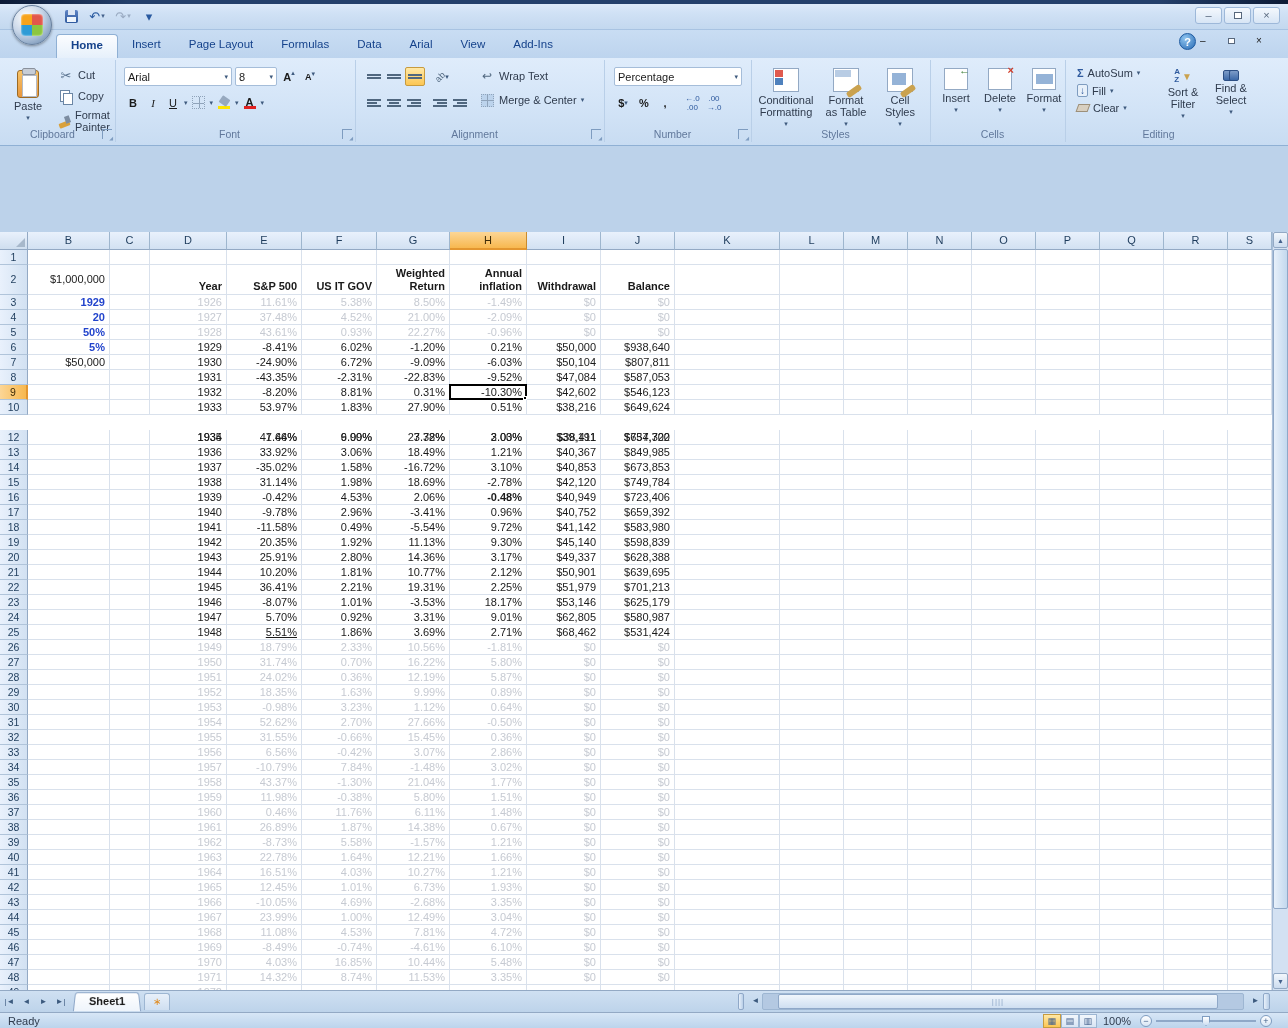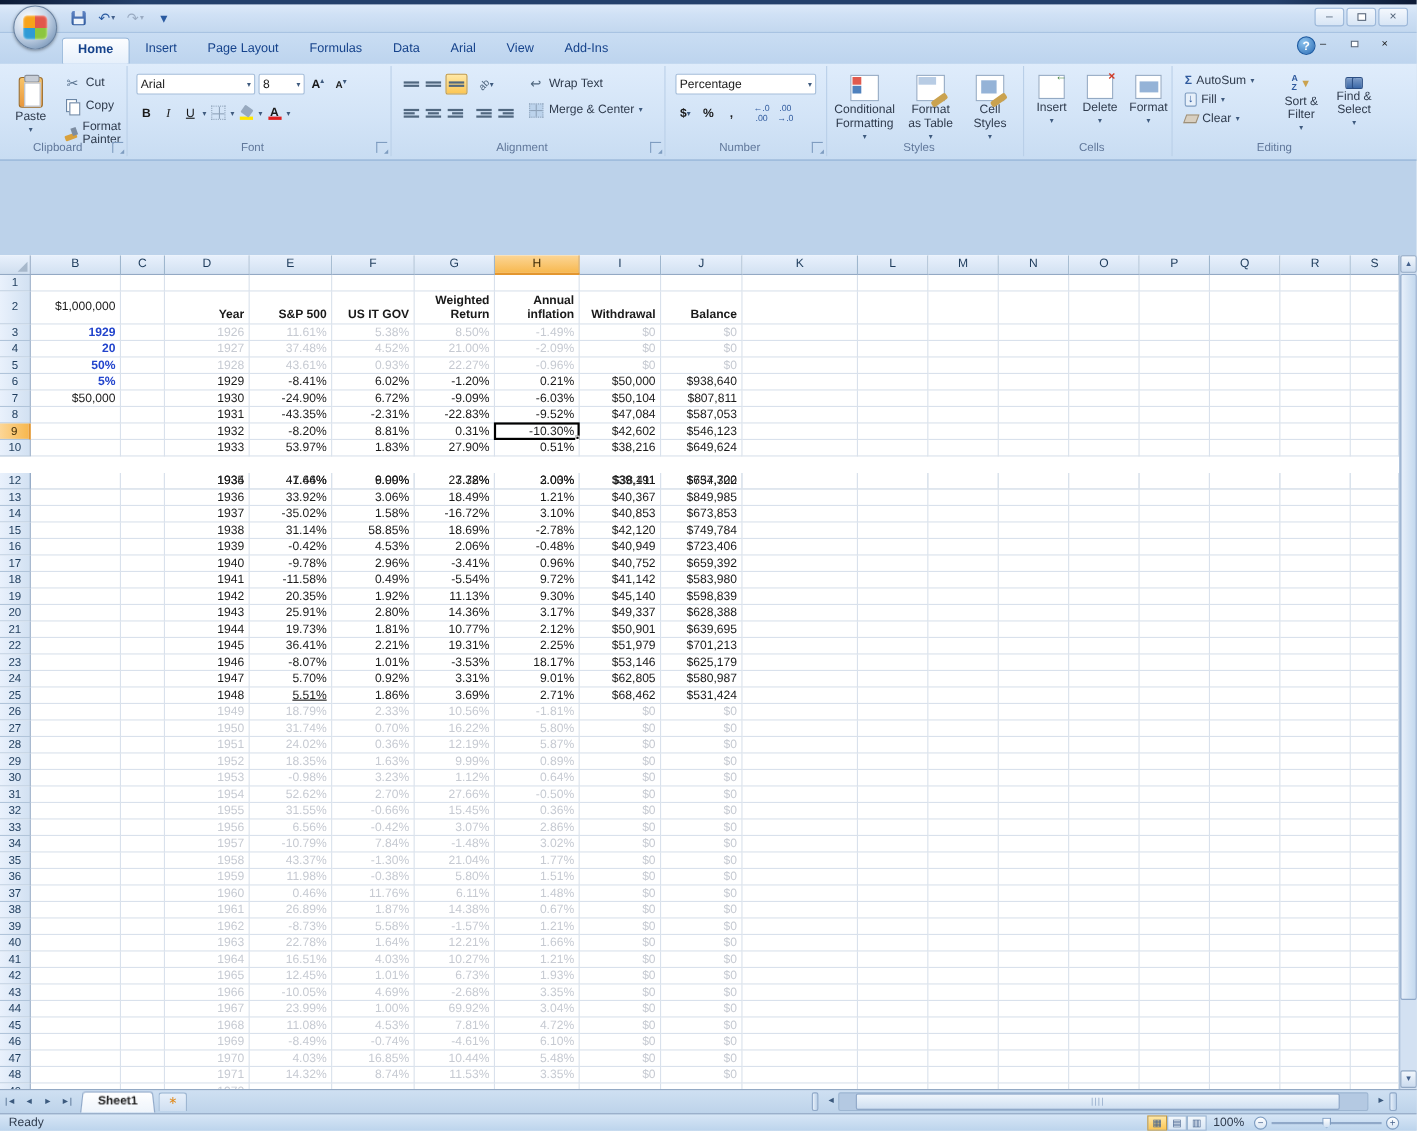--- a/index.html
+++ b/index.html
@@ -830,21 +830,21 @@
         <div class="cell" style="width: 64px; line-height: 14px;"></div>
         <div class="cell" style="width: 64px; line-height: 14px;"></div>
         <div class="cell" style="width: 44px; line-height: 14px;"></div>
       </div>
       <div class="grid-row" style="top: 243px; height: 15px;">
         <div class="row-hdr" style="line-height: 14px;">15</div>
         <div class="cell" style="width: 82px; line-height: 14px;"></div>
         <div class="cell" style="width: 40px; line-height: 14px;"></div>
         <div class="cell" style="width: 77px; line-height: 14px;">1938</div>
         <div class="cell" style="width: 75px; line-height: 14px;">31.14%</div>
-        <div class="cell" style="width: 75px; line-height: 14px;">58.85%</div>
+        <div class="cell" style="width: 75px; line-height: 14px;">1.98%</div>
         <div class="cell" style="width: 73px; line-height: 14px;">18.69%</div>
         <div class="cell" style="width: 77px; line-height: 14px;">-2.78%</div>
         <div class="cell" style="width: 74px; line-height: 14px;">$42,120</div>
         <div class="cell" style="width: 74px; line-height: 14px;">$749,784</div>
         <div class="cell" style="width: 105px; line-height: 14px;"></div>
         <div class="cell" style="width: 64px; line-height: 14px;"></div>
         <div class="cell" style="width: 64px; line-height: 14px;"></div>
         <div class="cell" style="width: 64px; line-height: 14px;"></div>
         <div class="cell" style="width: 64px; line-height: 14px;"></div>
         <div class="cell" style="width: 64px; line-height: 14px;"></div>
@@ -853,21 +853,21 @@
         <div class="cell" style="width: 44px; line-height: 14px;"></div>
       </div>
       <div class="grid-row" style="top: 258px; height: 15px;">
         <div class="row-hdr" style="line-height: 14px;">16</div>
         <div class="cell" style="width: 82px; line-height: 14px;"></div>
         <div class="cell" style="width: 40px; line-height: 14px;"></div>
         <div class="cell" style="width: 77px; line-height: 14px;">1939</div>
         <div class="cell" style="width: 75px; line-height: 14px;">-0.42%</div>
         <div class="cell" style="width: 75px; line-height: 14px;">4.53%</div>
         <div class="cell" style="width: 73px; line-height: 14px;">2.06%</div>
-        <div class="cell" style="width: 77px; line-height: 14px;">-0.48%</div>
+        <div class="cell" style="width: 77px; line-height: 14px; font-weight: bold;">-0.48%</div>
         <div class="cell" style="width: 74px; line-height: 14px;">$40,949</div>
         <div class="cell" style="width: 74px; line-height: 14px;">$723,406</div>
         <div class="cell" style="width: 105px; line-height: 14px;"></div>
         <div class="cell" style="width: 64px; line-height: 14px;"></div>
         <div class="cell" style="width: 64px; line-height: 14px;"></div>
         <div class="cell" style="width: 64px; line-height: 14px;"></div>
         <div class="cell" style="width: 64px; line-height: 14px;"></div>
         <div class="cell" style="width: 64px; line-height: 14px;"></div>
         <div class="cell" style="width: 64px; line-height: 14px;"></div>
         <div class="cell" style="width: 64px; line-height: 14px;"></div>
@@ -955,21 +955,21 @@
         <div class="cell" style="width: 64px; line-height: 14px;"></div>
         <div class="cell" style="width: 64px; line-height: 14px;"></div>
         <div class="cell" style="width: 64px; line-height: 14px;"></div>
         <div class="cell" style="width: 44px; line-height: 14px;"></div>
       </div>
       <div class="grid-row" style="top: 333px; height: 15px;">
         <div class="row-hdr" style="line-height: 14px;">21</div>
         <div class="cell" style="width: 82px; line-height: 14px;"></div>
         <div class="cell" style="width: 40px; line-height: 14px;"></div>
         <div class="cell" style="width: 77px; line-height: 14px;">1944</div>
-        <div class="cell" style="width: 75px; line-height: 14px;">19.73%</div>
+        <div class="cell" style="width: 75px; line-height: 14px;">10.20%</div>
         <div class="cell" style="width: 75px; line-height: 14px;">1.81%</div>
         <div class="cell" style="width: 73px; line-height: 14px;">10.77%</div>
         <div class="cell" style="width: 77px; line-height: 14px;">2.12%</div>
         <div class="cell" style="width: 74px; line-height: 14px;">$50,901</div>
         <div class="cell" style="width: 74px; line-height: 14px;">$639,695</div>
         <div class="cell" style="width: 105px; line-height: 14px;"></div>
         <div class="cell" style="width: 64px; line-height: 14px;"></div>
         <div class="cell" style="width: 64px; line-height: 14px;"></div>
         <div class="cell" style="width: 64px; line-height: 14px;"></div>
         <div class="cell" style="width: 64px; line-height: 14px;"></div>
@@ -1440,21 +1440,21 @@
         <div class="cell dim" style="width: 64px; line-height: 14px;"></div>
         <div class="cell dim" style="width: 44px; line-height: 14px;"></div>
       </div>
       <div class="grid-row" style="top: 678px; height: 15px;">
         <div class="row-hdr" style="line-height: 14px;">44</div>
         <div class="cell dim" style="width: 82px; line-height: 14px;"></div>
         <div class="cell dim" style="width: 40px; line-height: 14px;"></div>
         <div class="cell dim" style="width: 77px; line-height: 14px;">1967</div>
         <div class="cell dim" style="width: 75px; line-height: 14px;">23.99%</div>
         <div class="cell dim" style="width: 75px; line-height: 14px;">1.00%</div>
-        <div class="cell dim" style="width: 73px; line-height: 14px;">69.92%</div>
+        <div class="cell dim" style="width: 73px; line-height: 14px;">12.49%</div>
         <div class="cell dim" style="width: 77px; line-height: 14px;">3.04%</div>
         <div class="cell dim" style="width: 74px; line-height: 14px;">$0</div>
         <div class="cell dim" style="width: 74px; line-height: 14px;">$0</div>
         <div class="cell dim" style="width: 105px; line-height: 14px;"></div>
         <div class="cell dim" style="width: 64px; line-height: 14px;"></div>
         <div class="cell dim" style="width: 64px; line-height: 14px;"></div>
         <div class="cell dim" style="width: 64px; line-height: 14px;"></div>
         <div class="cell dim" style="width: 64px; line-height: 14px;"></div>
         <div class="cell dim" style="width: 64px; line-height: 14px;"></div>
         <div class="cell dim" style="width: 64px; line-height: 14px;"></div>

